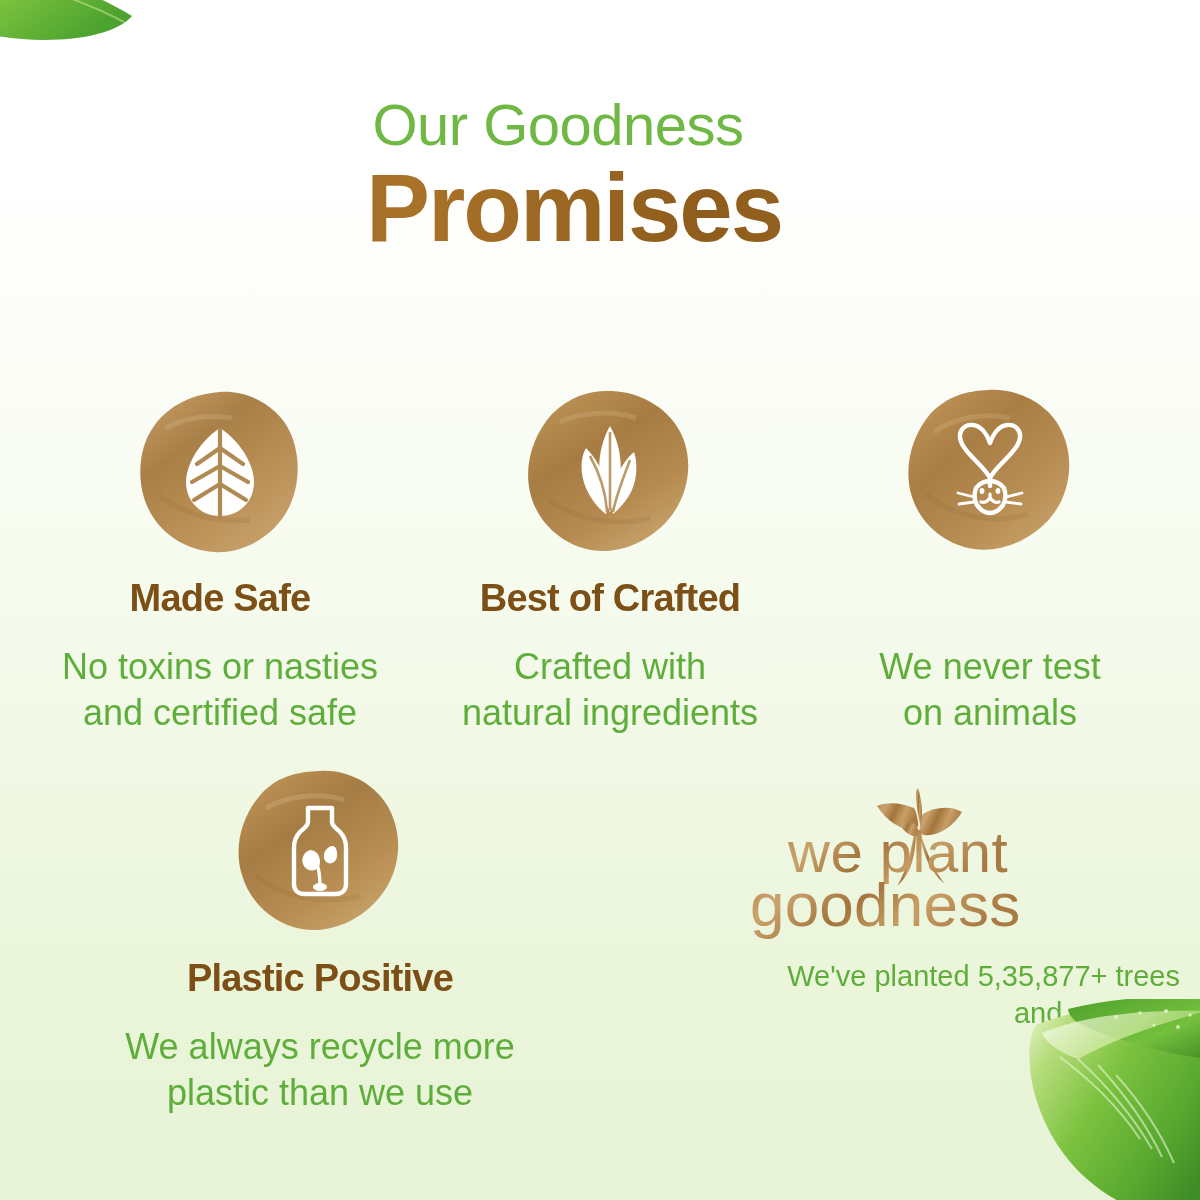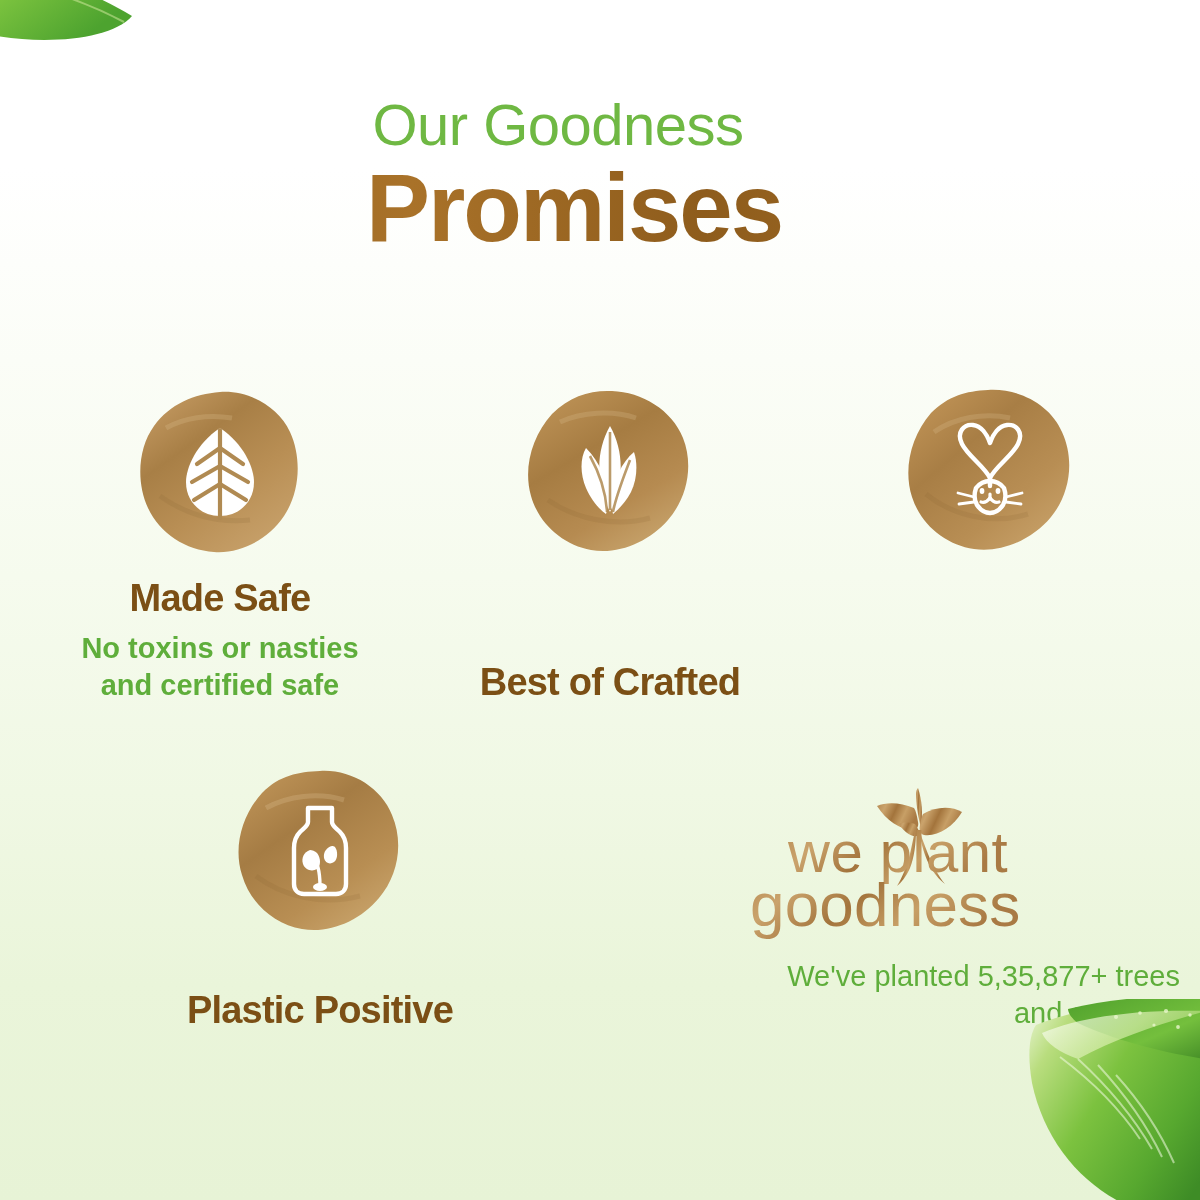--- a/index.html
+++ b/index.html
@@ -112,25 +112,25 @@
 
   .promise-title {
     font-size: 38px;
     font-weight: 700;
     letter-spacing: -0.8px;
     color: #7b4f15;
     margin-top: 22px;
     line-height: 1.1;
   }
   .promise-desc {
-    font-size: 29px;
-    font-weight: 700;
+    font-size: 36px;
+    font-weight: 400;
     line-height: 1.28;
     color: #5fae3b;
-    margin-top: 10px;
+    margin-top: 24px;
     white-space: pre-line;
   }
 
   
   .plant-logo {
     position: relative;
     width: 330px;
     height: 160px;
     margin: 12px auto;
   }
@@ -231,20 +231,22 @@
         <path d="M26 26 C40 40,48 60,48 78 C48 84,47 89,46 92 C40 88,31 78,26 66 C20 52,20 36,26 26 Z" fill="#ffffff"></path>
         <path d="M74 30 C78 42,77 58,71 70 C66 80,58 88,53 92 C52 88,52 82,52 76 C53 58,62 40,74 30 Z" fill="#ffffff"></path>
         <g stroke="#b08a52" stroke-width="2.6" fill="none" opacity="0.85">
           <path d="M50 10 L50 88"></path>
           <path d="M30 34 C40 52,46 72,47 90"></path>
           <path d="M70 38 C64 54,56 74,53 90"></path>
         </g>
       </svg>
     </div>
     <div class="promise-title">Best of Crafted</div>
+    <div class="promise-desc">Crafted with
+natural ingredients</div>
   </div>
 
   <div class="promise p3">
     <div class="badge">
       <svg class="blob" viewBox="0 0 168 168">
         <defs>
           <linearGradient id="kraft3" x1="0.1" y1="0.05" x2="0.9" y2="1">
             <stop offset="0%" stop-color="#c09356"></stop>
             <stop offset="32%" stop-color="#a87e45"></stop>
             <stop offset="68%" stop-color="#b88e54"></stop>
@@ -265,20 +267,22 @@
           <path d="M50 72 L50 77" stroke-width="3.2"></path>
           <path d="M34 75 L18 71" stroke-width="2.8"></path>
           <path d="M34 80 L19 82" stroke-width="2.8"></path>
           <path d="M66 75 L82 71" stroke-width="2.8"></path>
           <path d="M66 80 L81 82" stroke-width="2.8"></path>
         </g>
         <ellipse cx="42" cy="69" rx="2.4" ry="3" fill="#ffffff"></ellipse>
         <ellipse cx="58" cy="69" rx="2.4" ry="3" fill="#ffffff"></ellipse>
       </svg>
     </div>
+    <div class="promise-desc">We never test
+on animals</div>
   </div>
 </div>
 
 <div class="row row-2">
 
   <div class="promise p4">
     <div class="badge">
       <svg class="blob" viewBox="0 0 168 168">
         <defs>
           <linearGradient id="kraft4" x1="0.15" y1="0" x2="0.85" y2="1">
@@ -296,20 +300,22 @@
         <g fill="none" stroke="#ffffff" stroke-width="4.4" stroke-linejoin="round" stroke-linecap="round">
           <path d="M38 6 L62 6 L62 20 C62 24,66 26,70 30 C74 34,76 40,76 46 L76 82 C76 88,72 92,66 92 L34 92 C28 92,24 88,24 82 L24 46 C24 40,26 34,30 30 C34 26,38 24,38 20 Z"></path>
         </g>
         <path d="M50 84 C50 70,48 60,42 54" stroke="#ffffff" stroke-width="3.4" fill="none" stroke-linecap="round"></path>
         <path d="M40 48 C34 50,31 56,33 62 C35 68,42 70,47 67 C51 64,51 56,47 51 C45 49,42 48,40 48 Z" fill="#ffffff"></path>
         <path d="M62 44 C57 45,53 50,54 56 C55 61,60 63,64 60 C68 57,68 49,65 45 C64 44,63 44,62 44 Z" fill="#ffffff"></path>
         <ellipse cx="50" cy="85" rx="7" ry="4" fill="#ffffff"></ellipse>
       </svg>
     </div>
     <div class="promise-title">Plastic Positive</div>
+    <div class="promise-desc">We always recycle more
+plastic than we use</div>
   </div>
 
   <div class="plant-block">
     <div class="plant-logo">
       <svg viewBox="0 0 330 160" width="330" height="160">
         <defs>
           <linearGradient id="gold" x1="0" y1="0" x2="1" y2="0.3">
             <stop offset="0%" stop-color="#b68a52"></stop>
             <stop offset="22%" stop-color="#caa36c"></stop>
             <stop offset="48%" stop-color="#a3743c"></stop>

